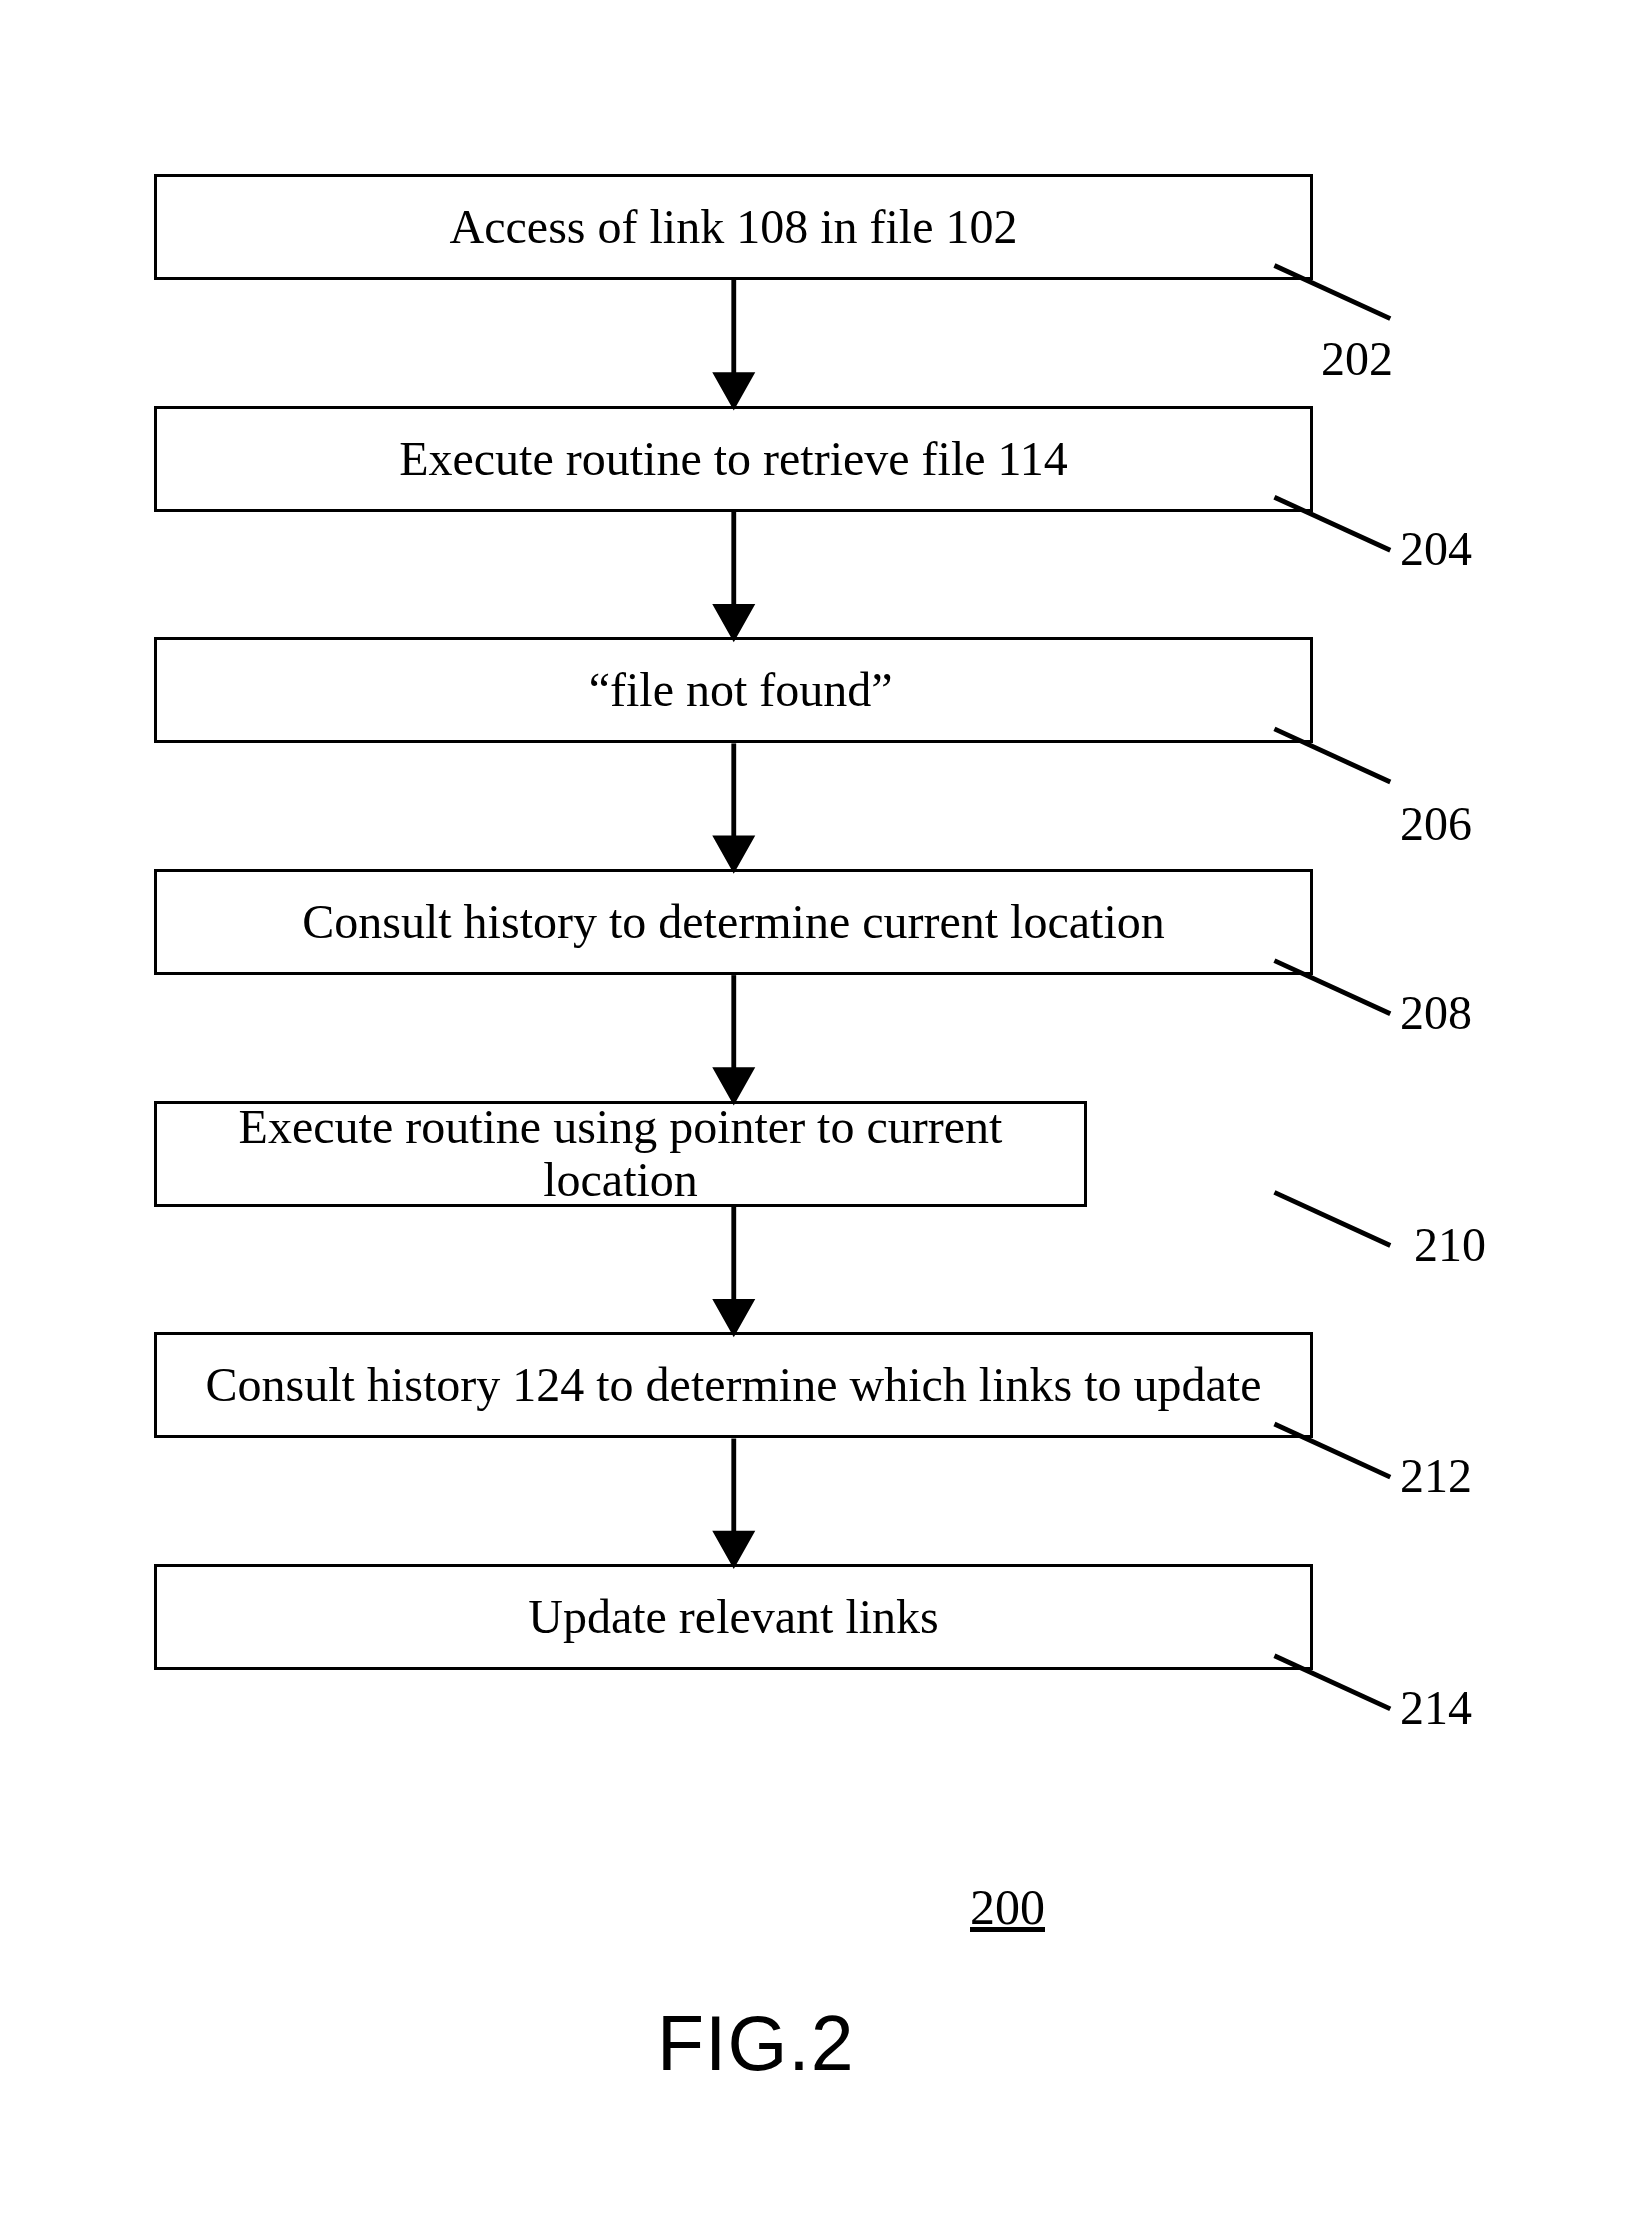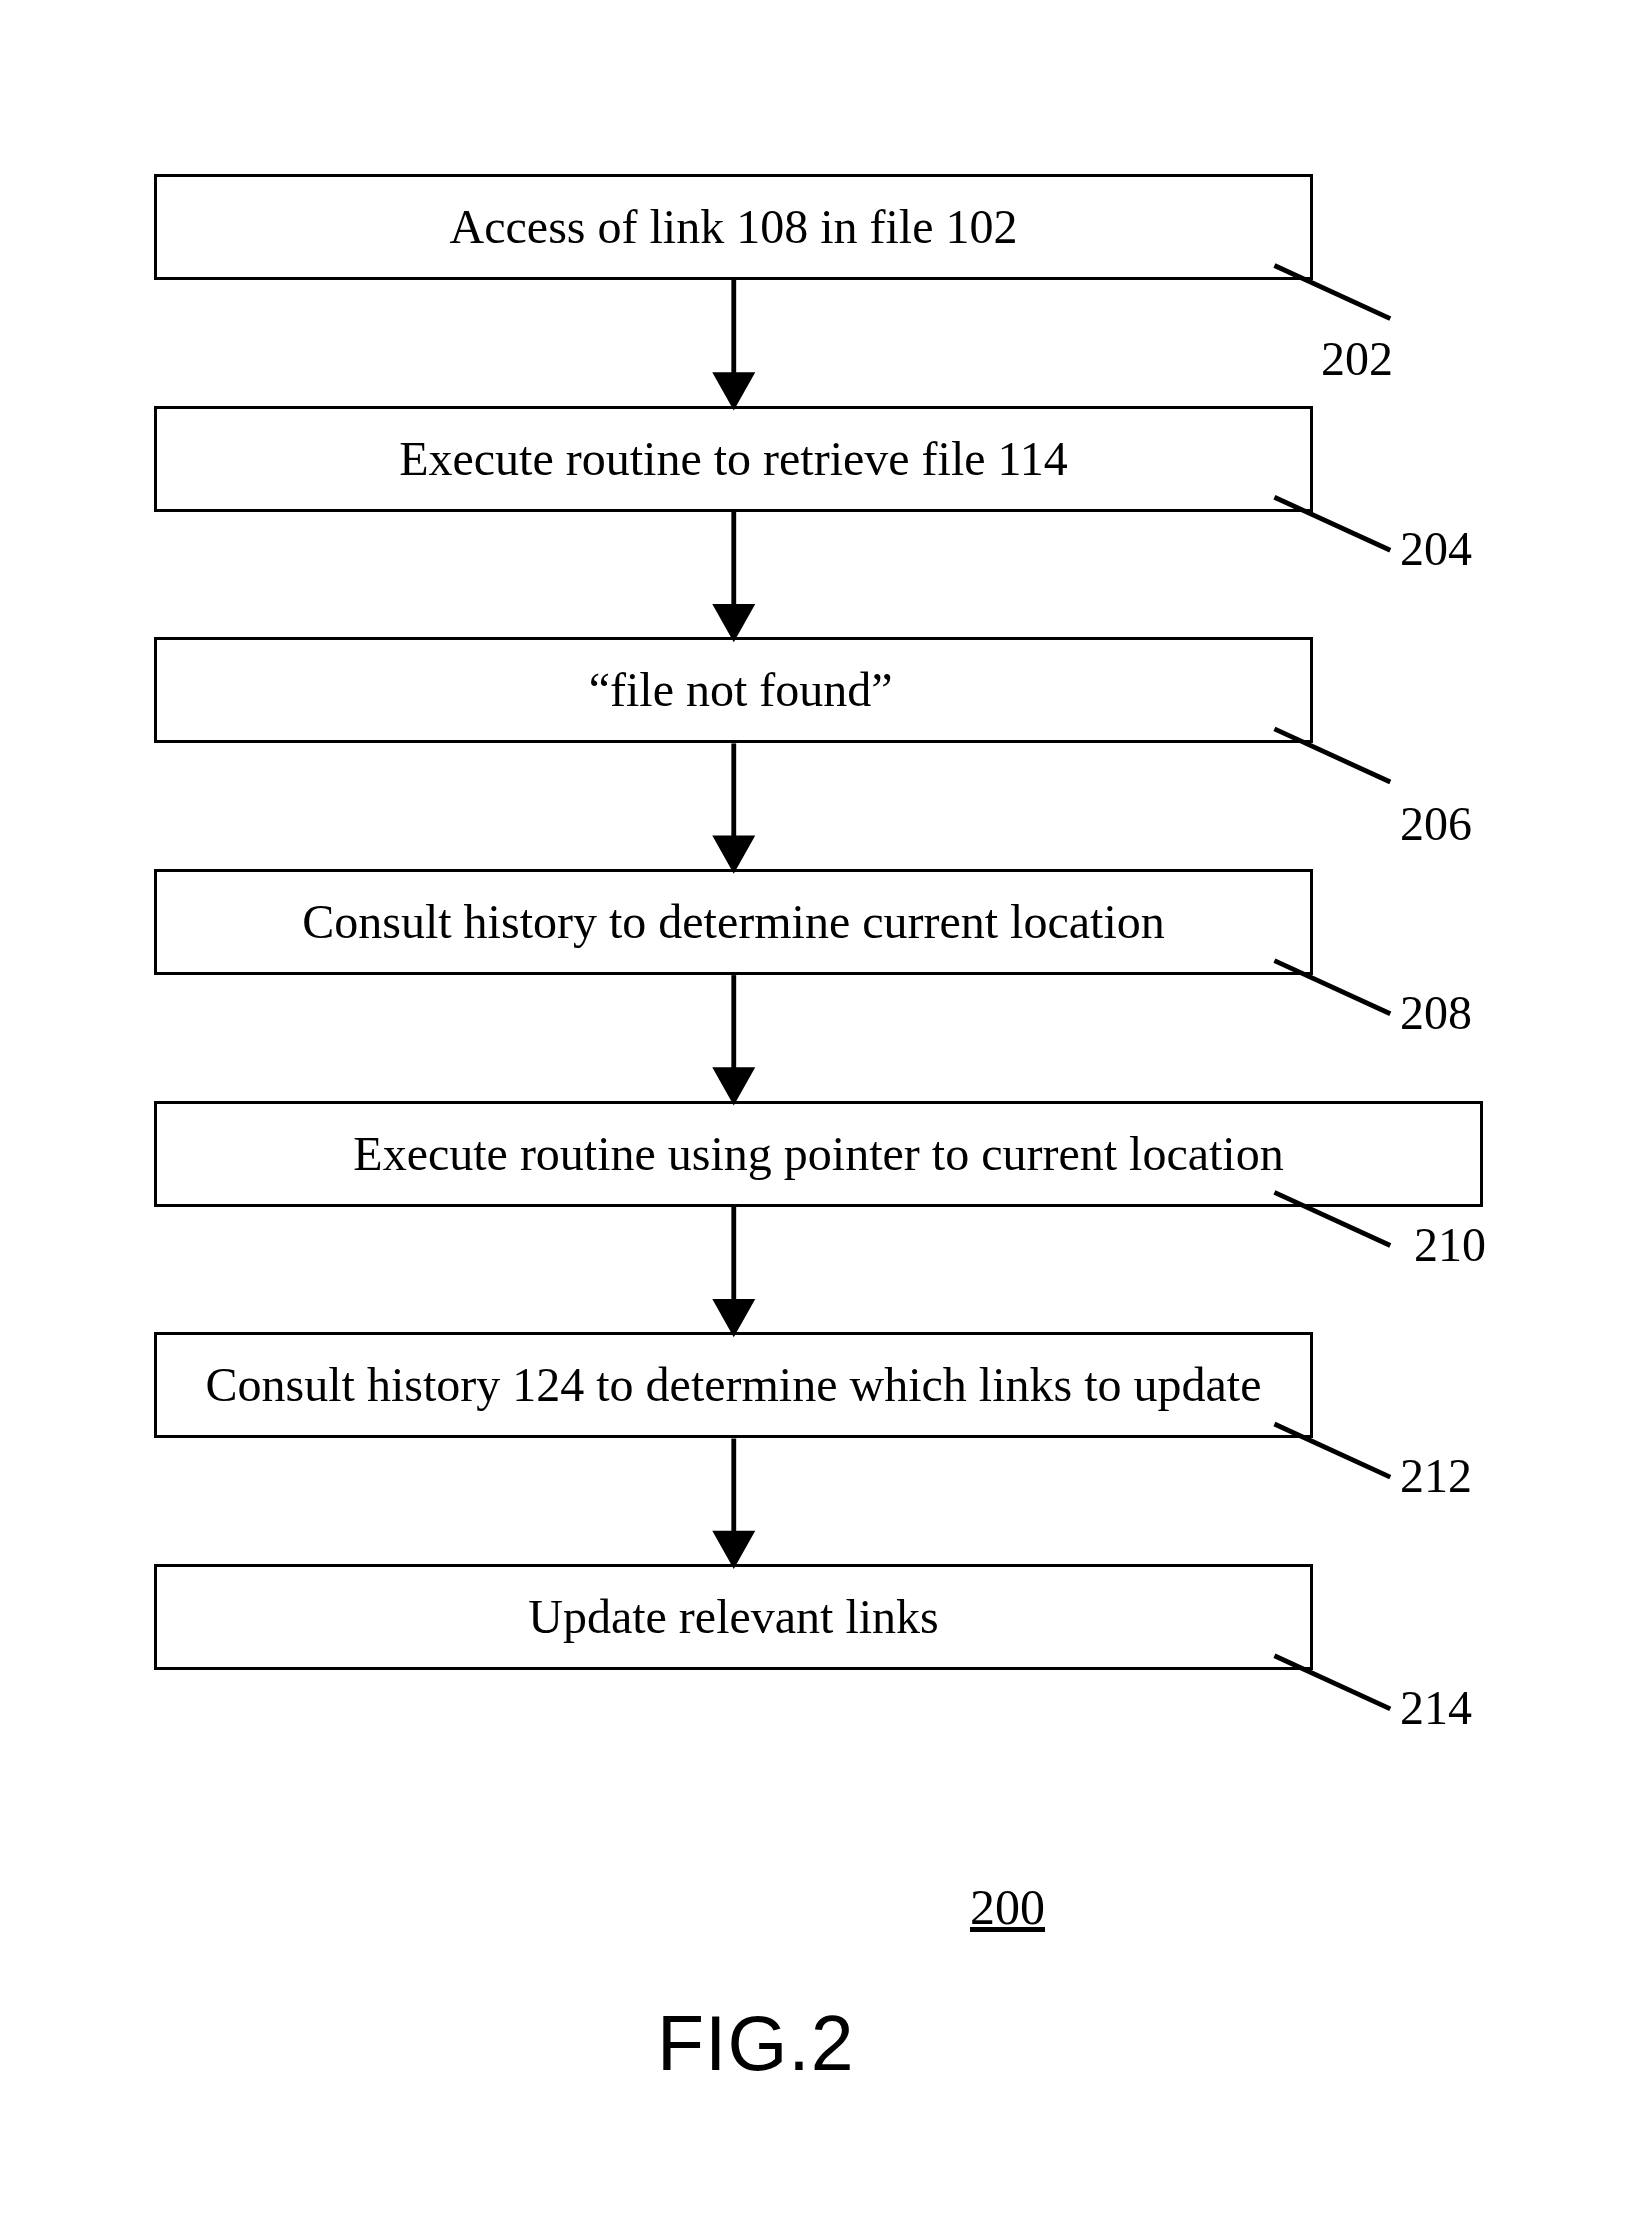--- a/index.html
+++ b/index.html
@@ -69,21 +69,21 @@
   </div>
   <div class="step" style="left:154px; top:406px; width:1159px; height:106px;">
     <span>Execute routine to retrieve file 114</span>
   </div>
   <div class="step" style="left:154px; top:637px; width:1159px; height:106px;padding-left:24px;">
     <span>“file not found”</span>
   </div>
   <div class="step" style="left:154px; top:869px; width:1159px; height:106px;">
     <span>Consult history to determine current location</span>
   </div>
-  <div class="step" style="left:154px; top:1101px; width:1329px; height:106px;">
+  <div class="step" style="left:154px; top:1101px; width:933px; height:106px;">
     <span>Execute routine using pointer to current location</span>
   </div>
   <div class="step" style="left:154px; top:1332px; width:1159px; height:106px;">
     <span>Consult history 124 to determine which links to update</span>
   </div>
   <div class="step" style="left:154px; top:1564px; width:1159px; height:106px;">
     <span>Update relevant links</span>
   </div>
 
   <div class="ref-label" style="left:1321px; top:290px;margin-top:41px;">202</div>

